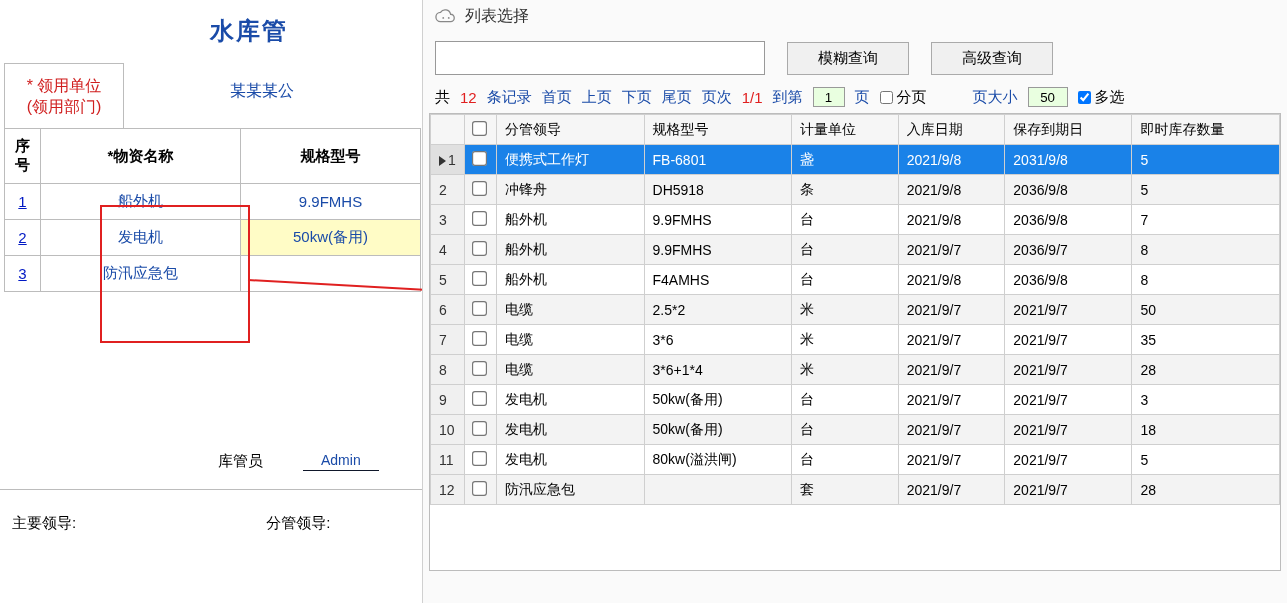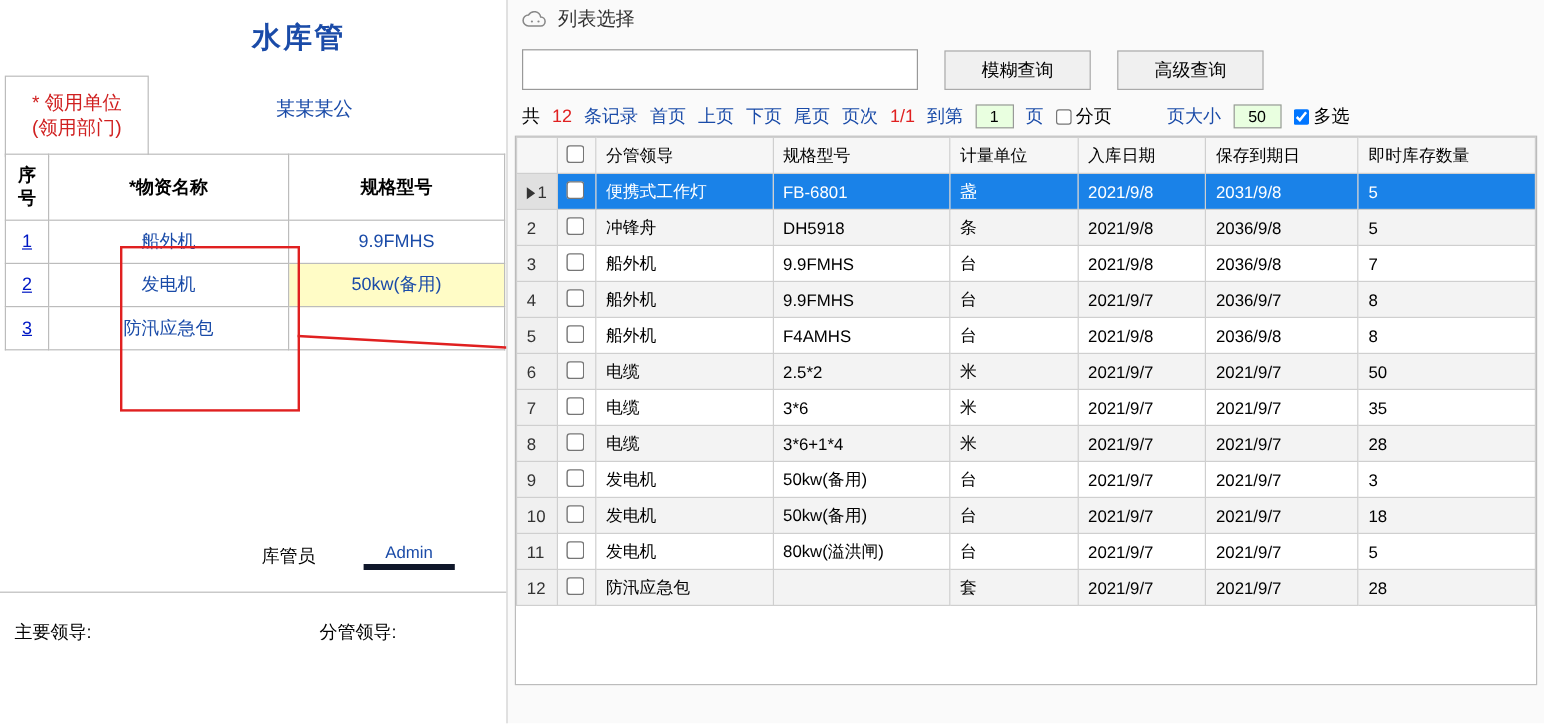--- a/index.html
+++ b/index.html
@@ -15,21 +15,21 @@
 .form-table th, .form-table td { border: 1px solid #bcbcbc; padding: 8px 6px; text-align: center; font-size: 15px; }
 .form-table th { font-weight: bold; background: #fff; }
 .col-seq { width: 36px; }
 .col-name { width: 200px; }
 .col-spec { width: 180px; }
 .over-seq a { color: #0018c4; text-decoration: underline; }
 .row2 td.col-spec-cell { background: #fffcc6; }
 .highlight-box { position: absolute; border: 2px solid #e02020; z-index: 5; pointer-events: none; }
 .kgy-row { margin: 160px 0 18px 0; display: flex; align-items: center; }
 .kgy-label { margin-left: 218px; font-size: 15px; }
-.kgy-val { margin-left: 40px; color: #1a4ba8; border-bottom: 5px solid #0f172a; padding: 0 18px 2px; }
+.kgy-val { margin-left: 40px; color: #1a4ba8; border-bottom: 1px solid #0f172a; padding: 0 18px 2px; }
 .en-border { border-bottom: 1px solid #bcbcbc; height: 1px; width: 430px; margin-left: 0; }
 .leader-row { margin: 24px 0 0 12px; display: flex; gap: 190px; font-size: 15px; }
 
 
 .arrow-head { position: absolute; width: 0; height: 0; border-top: 8px solid transparent; border-bottom: 8px solid transparent; border-left: 16px solid #e02020; }
 
 
 .popup { position: absolute; left: 422px; top: 0; width: 865px; height: 603px; background: #fafafa; border-left: 1px solid #d0d0d0; }
 .popup-header { display: flex; align-items: center; padding: 6px 12px; font-size: 16px; color: #333; gap: 8px; }
 .icon-cloud { width: 22px; height: 18px; display: inline-block; }

